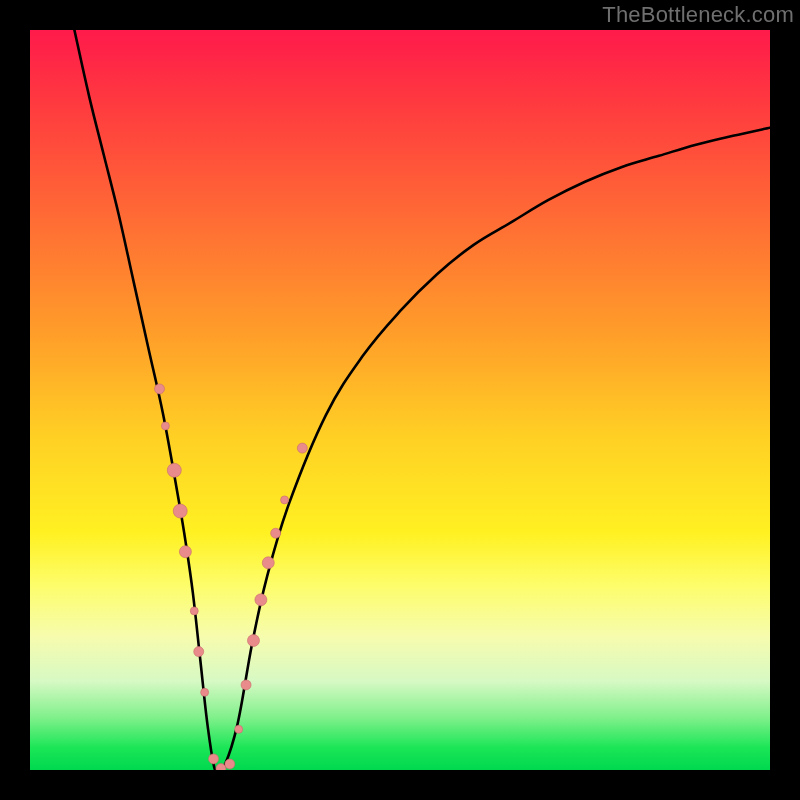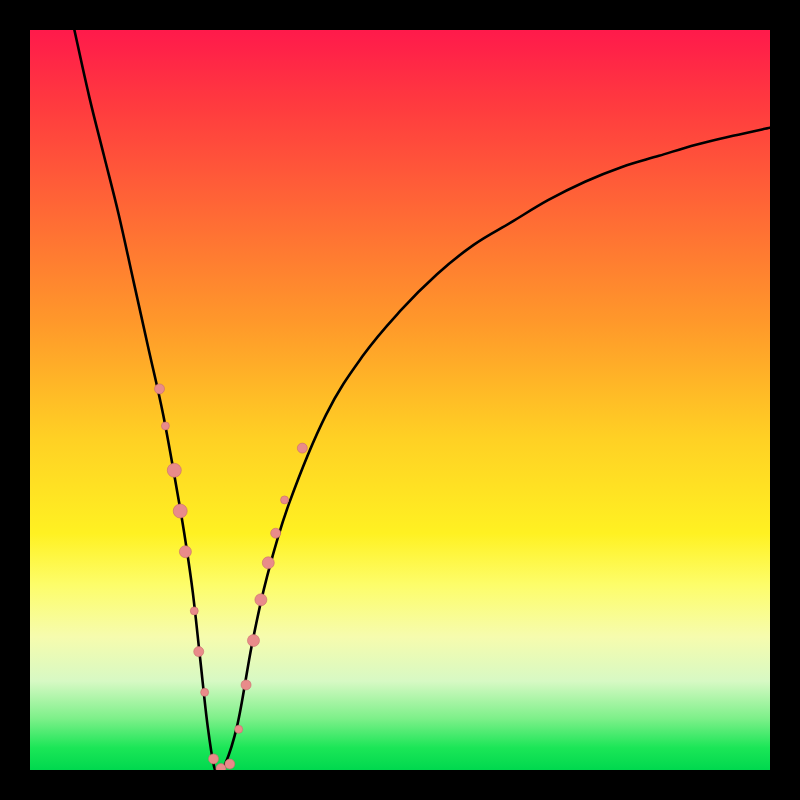--- a/index.html
+++ b/index.html
@@ -56,20 +56,21 @@
     left: 0;
     width: 740px;
     height: 740px;
   }
 </style>
 </head>
 <body>
 
 <div class="frame">
 
+  <div class="watermark">TheBottleneck.com</div>
 
   <div class="plot-area">
     <svg class="curve" viewBox="0 0 740 740" preserveAspectRatio="none">
       <path id="curve-path" fill="none" stroke="#000" stroke-width="2.6" stroke-linecap="round" stroke-linejoin="round" d="M 44.40 0.00 C 47.06 11.99, 53.87 43.96, 59.20 66.60 C 64.53 89.24, 68.67 104.49, 74.00 125.80 C 79.33 147.11, 83.47 162.36, 88.80 185.00 C 94.13 207.64, 98.27 227.62, 103.60 251.60 C 108.93 275.58, 113.07 294.22, 118.40 318.20 C 123.73 342.18, 127.87 358.16, 133.20 384.80 C 138.53 411.44, 144.00 443.56, 148.00 466.20 C 152.00 488.84, 152.74 493.28, 155.40 510.60 C 158.06 527.92, 160.14 541.09, 162.80 562.40 C 165.46 583.71, 167.54 605.02, 170.20 629.00 C 172.86 652.98, 174.94 675.62, 177.60 695.60 C 180.26 715.58, 182.34 732.01, 185.00 740.00 C 187.66 747.99, 188.40 747.99, 192.40 740.00 C 196.40 732.01, 201.87 718.24, 207.20 695.60 C 212.53 672.96, 216.67 640.84, 222.00 614.20 C 227.33 587.56, 230.14 572.91, 236.80 547.60 C 243.46 522.29, 248.34 502.90, 259.00 473.60 C 269.66 444.30, 282.68 411.44, 296.00 384.80 C 309.32 358.16, 319.68 344.25, 333.00 325.60 C 346.32 306.95, 356.68 295.85, 370.00 281.20 C 383.32 266.55, 393.68 256.19, 407.00 244.20 C 420.32 232.21, 430.68 223.92, 444.00 214.60 C 457.32 205.28, 467.68 200.39, 481.00 192.40 C 494.32 184.41, 504.68 177.53, 518.00 170.20 C 531.32 162.87, 541.68 157.69, 555.00 151.70 C 568.32 145.71, 578.68 141.56, 592.00 136.90 C 605.32 132.24, 615.68 129.80, 629.00 125.80 C 642.32 121.80, 652.68 118.30, 666.00 114.70 C 679.32 111.10, 689.68 108.88, 703.00 105.82 C 716.32 102.76, 733.34 99.15, 740.00 97.68"></path>
       <g id="markers-group">
           <circle cx="129.50" cy="358.90" r="5" fill="#e98b8a" stroke="#c76d6b" stroke-width="0.6"></circle>
           <circle cx="135.42" cy="395.90" r="4" fill="#e98b8a" stroke="#c76d6b" stroke-width="0.6"></circle>
           <circle cx="144.30" cy="440.30" r="7" fill="#e98b8a" stroke="#c76d6b" stroke-width="0.6"></circle>
           <circle cx="150.22" cy="481.00" r="7" fill="#e98b8a" stroke="#c76d6b" stroke-width="0.6"></circle>
           <circle cx="155.40" cy="521.70" r="6" fill="#e98b8a" stroke="#c76d6b" stroke-width="0.6"></circle>

